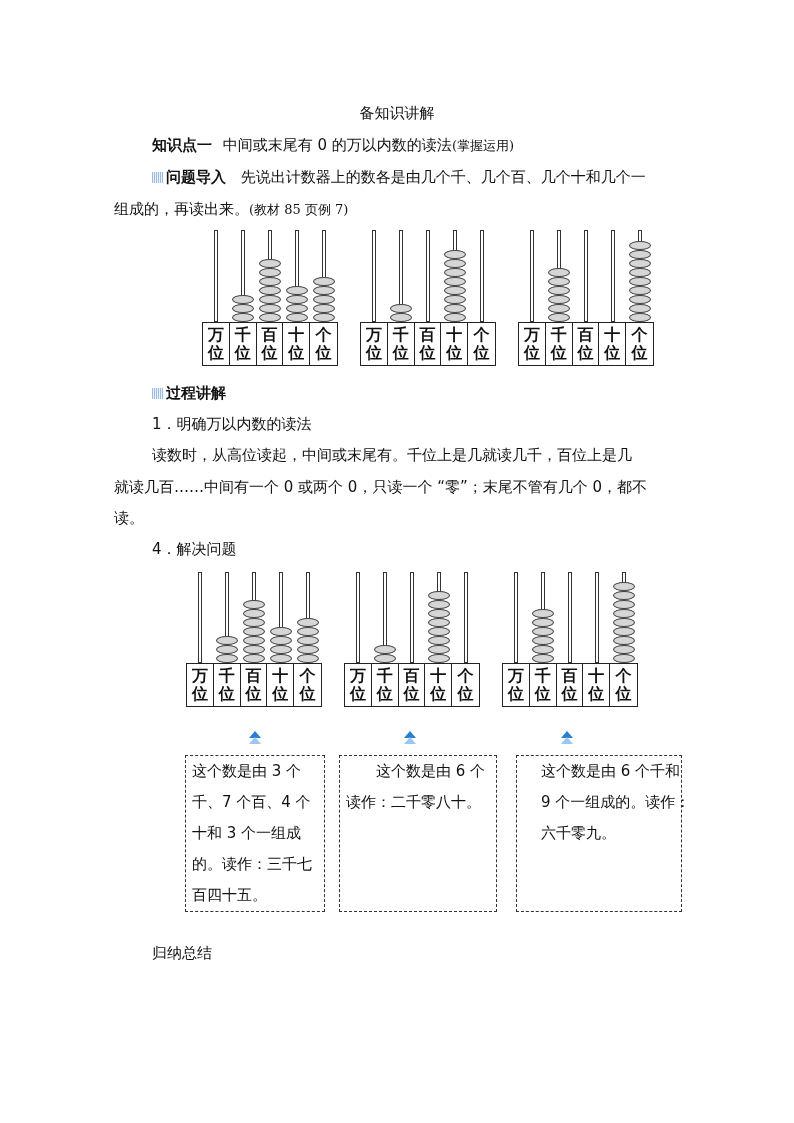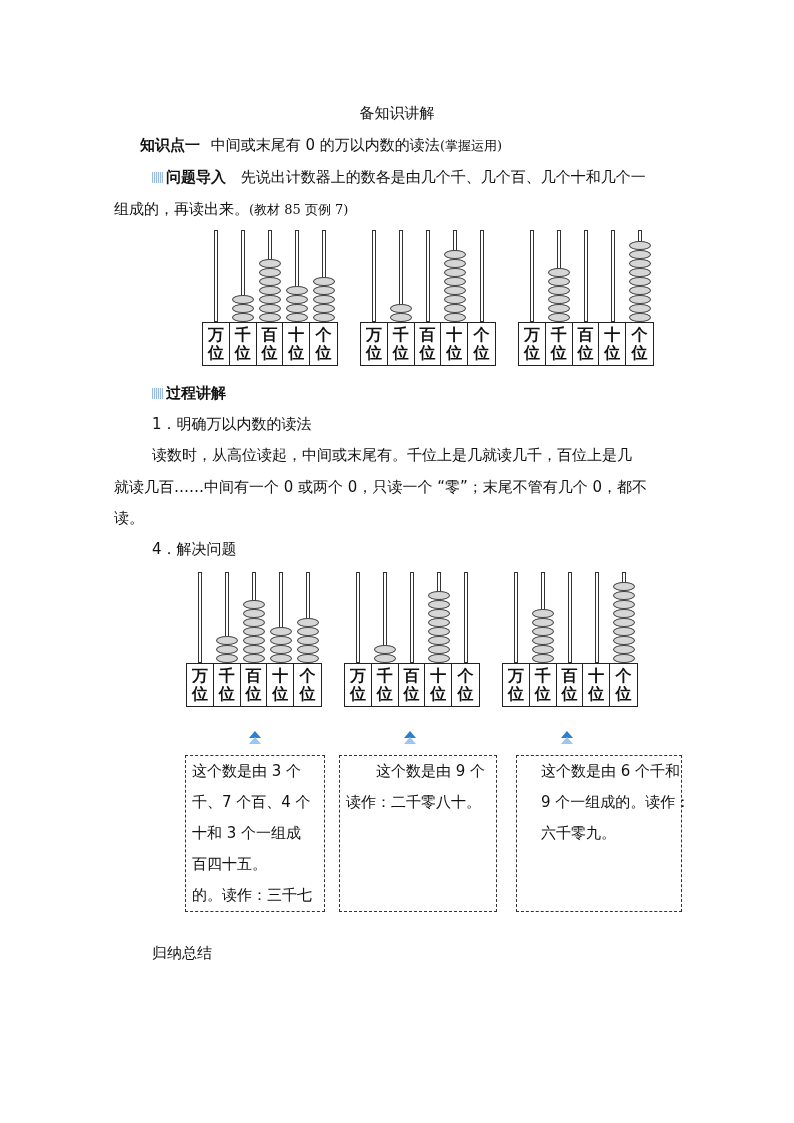--- a/index.html
+++ b/index.html
@@ -26,21 +26,21 @@
 
   .arrow { position:absolute; width:12px; height:14px; }
   .dbox { position:absolute; border:1.3px dashed #333; box-sizing:border-box;
           font-size:15px; line-height:31px; padding:0 6px; }
 </style>
 </head>
 <body>
 
 <div class="abs title">备知识讲解</div>
 
-<div class="abs line" style="left:140px;top:136px;">
+<div class="abs line" style="left:152px;top:136px;">
   <span class="bold">知识点一</span>
   <span style="margin-left:6px">中间或末尾有 0 的万以内数的读法</span><span class="note">(掌握运用)</span>
 </div>
 
 <div class="abs line" style="left:152px;top:168px;">
   <span class="sec-icon"></span><span class="bold">问题导入</span>
   <span style="margin-left:10px">先说出计数器上的数各是由几个千、几个百、几个十和几个一</span>
 </div>
 <div class="abs line" style="left:114px;top:200px;">
   <span>组成的，再读出来。</span><span class="note">(教材 85 页例 7)</span>
@@ -335,25 +335,25 @@
     <div class="arrow" style="left: 561px; top: 730px;"><svg width="12" height="14" viewBox="0 0 12 14">
         <polygon points="6,0 12,7 0,7" fill="#2a7fd0"></polygon>
         <polygon points="6,6 12,13 0,13" fill="#9cc6ee"></polygon>
       </svg></div>
   </div>
 <div id="answers">
     <div class="dbox" style="left: 185px; top: 755px; width: 140px; height: 157px;">
       <div style="white-space: nowrap;">这个数是由 3 个</div>
       <div style="white-space: nowrap;">千、7 个百、4 个</div>
       <div style="white-space: nowrap;">十和 3 个一组成</div>
+      <div style="white-space: nowrap;">的。读作：三千七</div>
       <div style="white-space: nowrap;">百四十五。</div>
-      <div style="white-space: nowrap;">的。读作：三千七</div>
     </div>
     <div class="dbox" style="left: 339px; top: 755px; width: 158px; height: 157px;">
-      <div style="white-space: nowrap;">　　这个数是由 9 个</div>
+      <div style="white-space: nowrap;">　　这个数是由 6 个</div>
       <div style="white-space: nowrap;">读作：二千零八十。</div>
     </div>
     <div class="dbox" style="left: 516px; top: 755px; width: 166px; height: 157px; padding-left: 24px;">
       <div style="white-space: nowrap;">这个数是由 6 个千和</div>
       <div style="white-space: nowrap;">9 个一组成的。读作：</div>
       <div style="white-space: nowrap;">六千零九。</div>
     </div>
   </div>
 
 <div class="abs line" style="left:152px;top:944px;">归纳总结</div>

